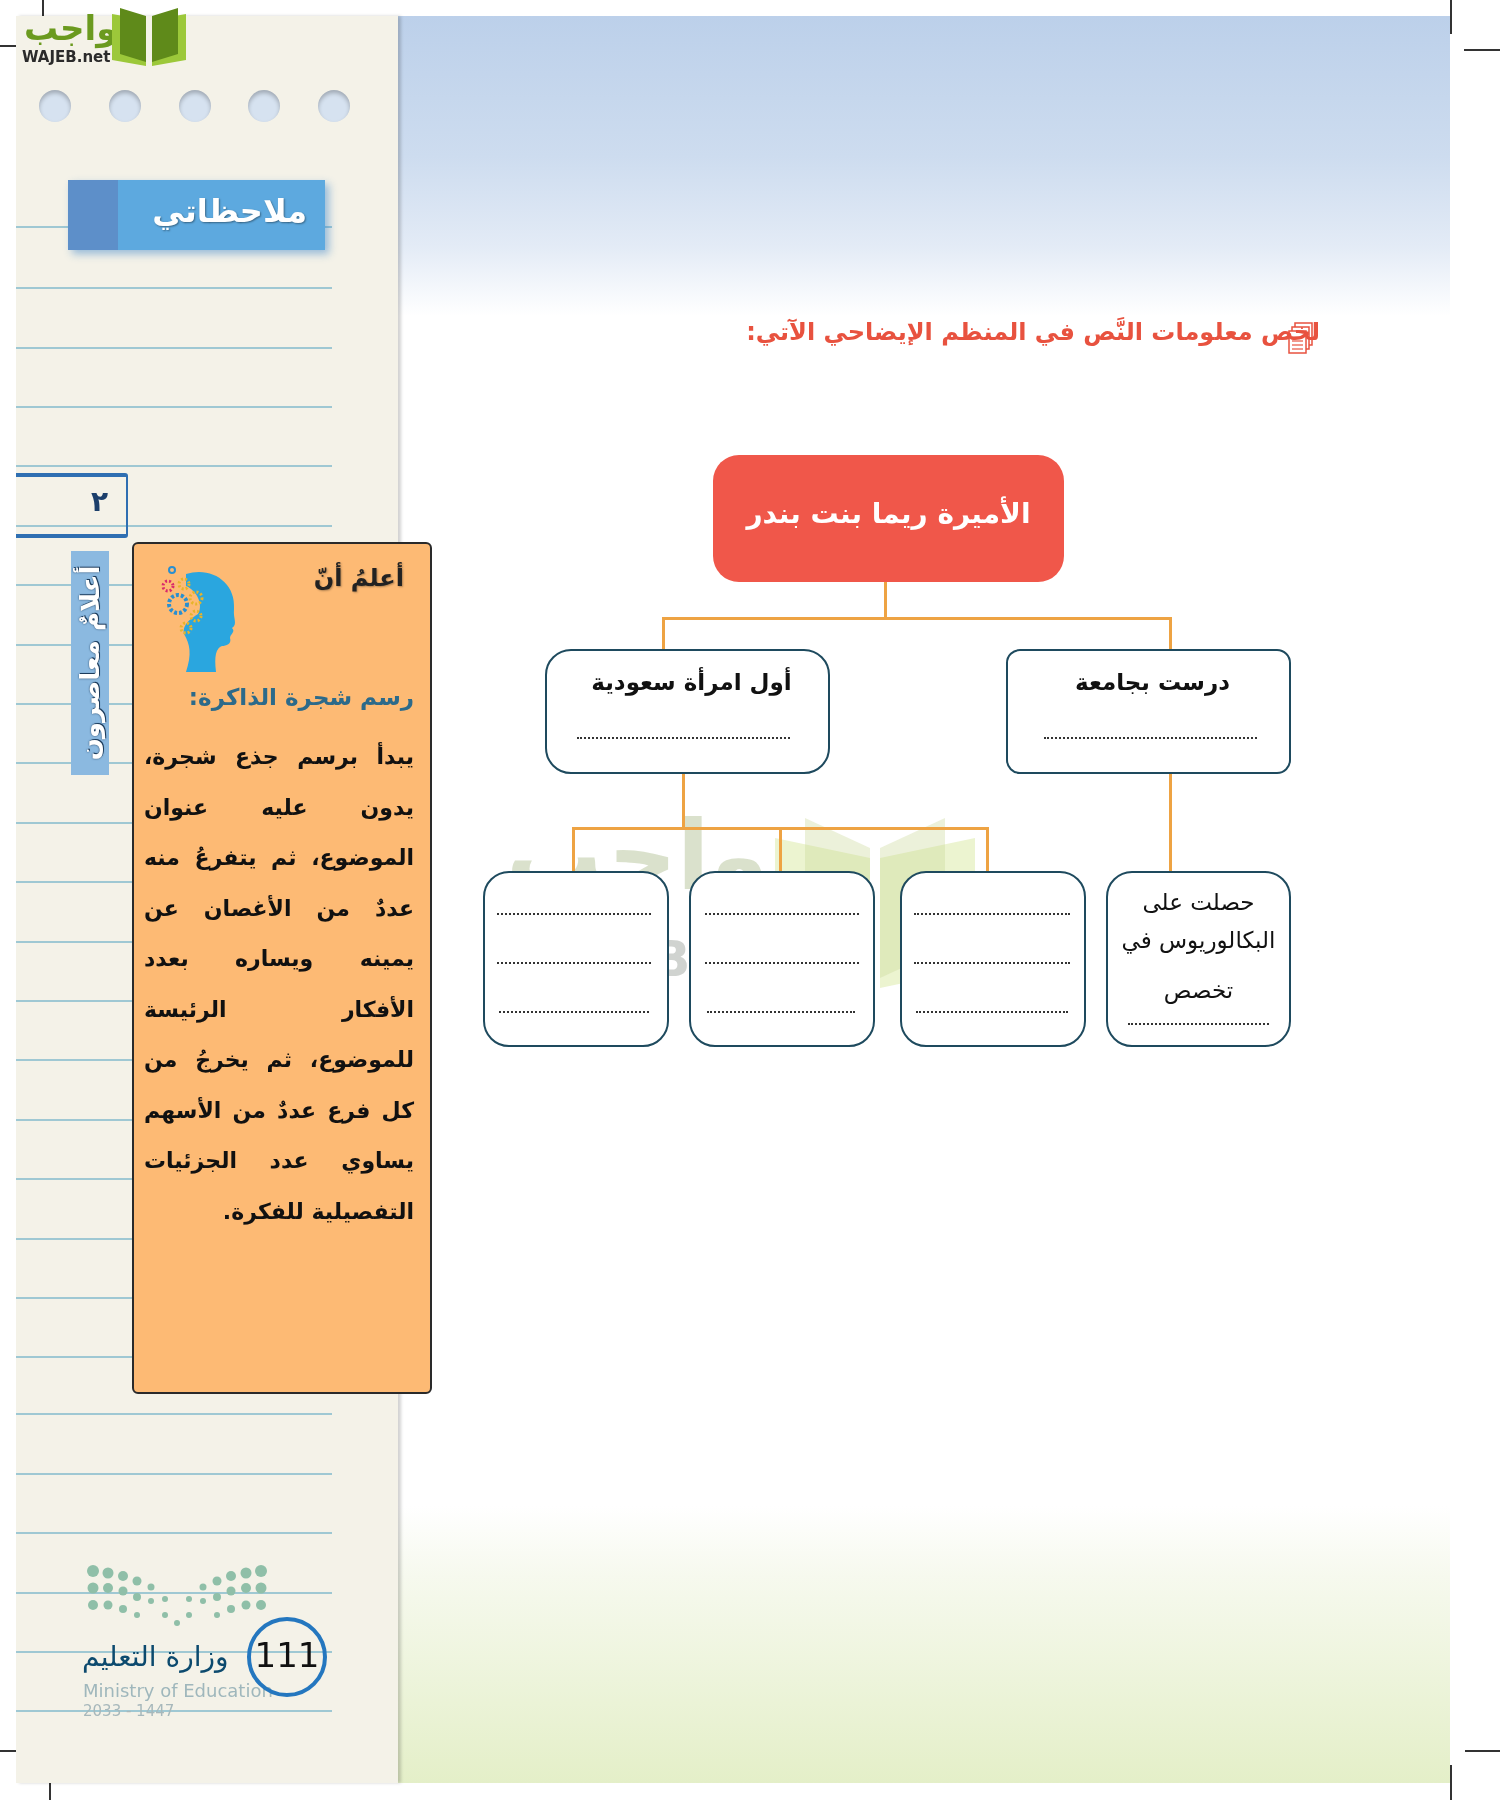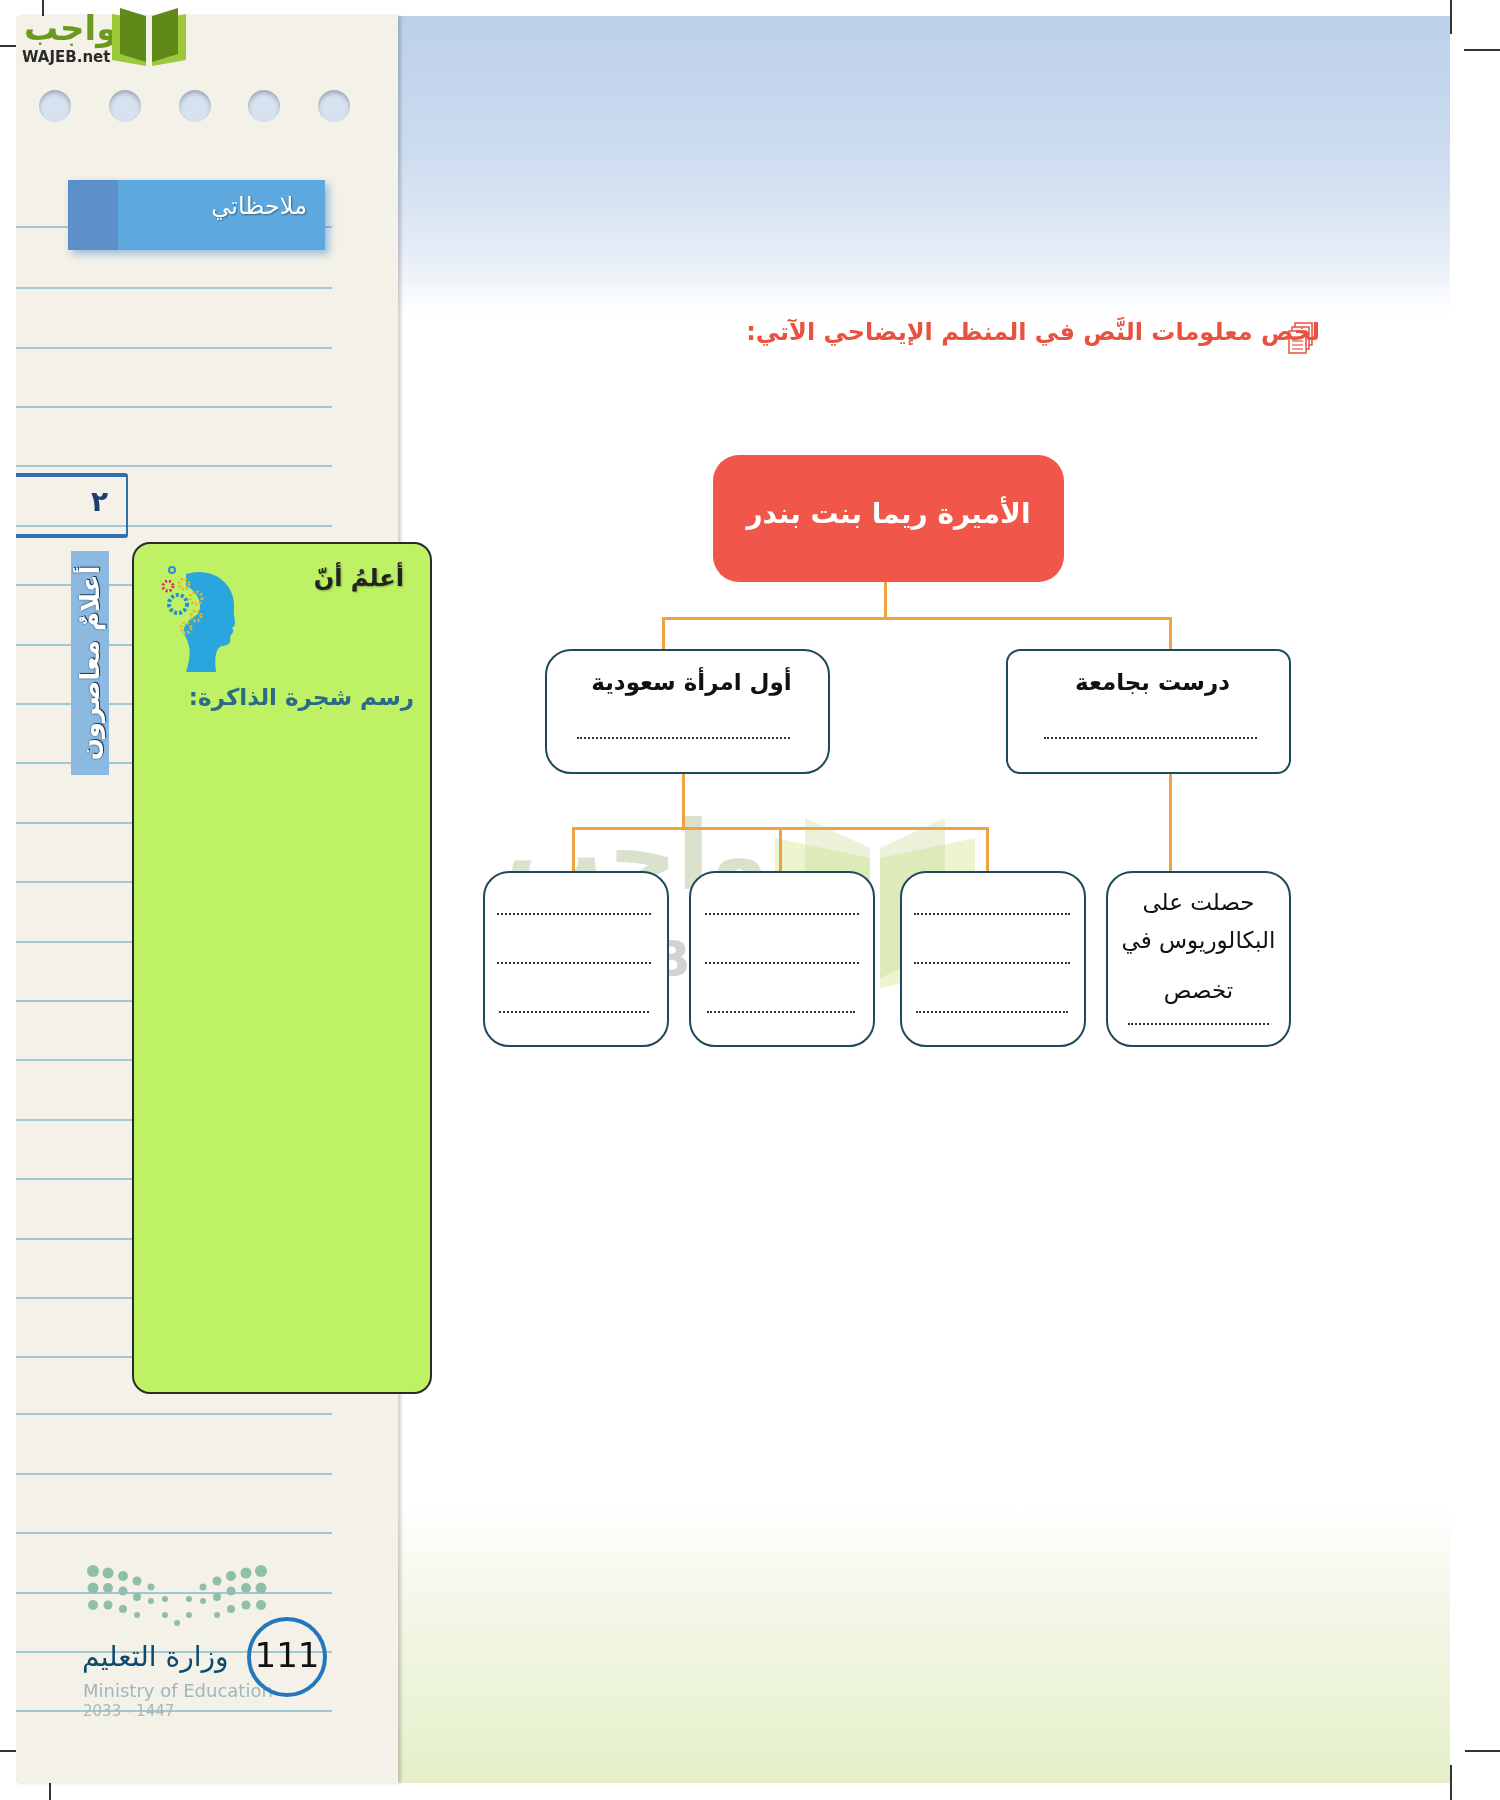--- a/index.html
+++ b/index.html
@@ -31,21 +31,21 @@
     background: #d6e2f0; box-shadow: inset 0 3px 4px rgba(0,0,0,0.25);
   }
   .notes-tab {
     position: absolute; left: 52px; top: 164px; width: 257px; height: 70px;
     background: linear-gradient(to right, #5d8fc9 0 50px, #5da9df 50px);
     box-shadow: 4px 4px 8px rgba(40,120,200,0.45);
     direction: rtl; text-align: right;
   }
   .notes-tab span {
     position: absolute; right: 18px; top: 12px;
-    color: #fff; font-weight: normal; font-size: 24px;
+    color: #fff; font-weight: bold; font-size: 32px;
     text-shadow: 1px 1px 2px rgba(0,0,0,0.4);
   }
   .unit-tab {
     position: absolute; left: 0; top: 457px; width: 110px; height: 57px;
     border-top: 4px solid #2f6fb2; border-bottom: 4px solid #2f6fb2; border-right: 2px solid #2f6fb2;
     border-radius: 0 3px 3px 0;
   }
   .unit-tab span { position: absolute; right: 18px; top: 8px; font-size: 28px; font-weight: bold; color: #1c3f6b; }
   .vertical-label {
     position: absolute; left: 55px; top: 535px; width: 38px; height: 224px;
@@ -53,21 +53,21 @@
   }
   .vertical-label span {
     position: absolute; left: 50%; top: 50%;
     transform: translate(-50%, -50%) rotate(-90deg);
     white-space: nowrap; font-size: 26px; font-weight: bold; color: #fff;
     text-shadow: 0 0 2px #1d3c5c, 1px 1px 0 #1d3c5c;
   }
 
   .info-box {
     position: absolute; left: 116px; top: 526px; width: 300px; height: 852px;
-    background: #bef264; border: 2px solid #2a2a2a; border-radius: 18px;
+    background: #fdba74; border: 2px solid #2a2a2a; border-radius: 6px;
     direction: rtl; box-sizing: border-box;
   }
   .info-title { position: absolute; right: 26px; top: 20px; font-size: 24px; font-weight: bold; color: #222; text-shadow: 1px 1px 2px rgba(0,0,0,0.3); }
   .info-subtitle { position: absolute; right: 16px; top: 140px; font-size: 23px; font-weight: bold; color: #2c6a8a; }
   .info-body {
     position: absolute; right: 16px; top: 188px; width: 270px;
     font-size: 22px; font-weight: bold; color: #111; line-height: 50.5px;
     text-align: justify; text-align-last: right;
   }
   .info-body p { margin: 0; }
@@ -186,20 +186,21 @@
       <circle cx="12" cy="22" r="5" fill="none" stroke="#d92a6a" stroke-width="3" stroke-dasharray="2 2"></circle>
       <circle cx="28" cy="20" r="5" fill="none" stroke="#e6b42a" stroke-width="3" stroke-dasharray="2 2"></circle>
       <circle cx="40" cy="34" r="6" fill="none" stroke="#e6b42a" stroke-width="3" stroke-dasharray="2 2"></circle>
       <circle cx="40" cy="52" r="5" fill="none" stroke="#e6b42a" stroke-width="3" stroke-dasharray="2 2"></circle>
       <circle cx="30" cy="64" r="5" fill="none" stroke="#e6b42a" stroke-width="3" stroke-dasharray="2 2"></circle>
       <circle cx="16" cy="6" r="3" fill="none" stroke="#2a8fd0" stroke-width="2"></circle>
     </svg>
     <div class="info-title">أعلمُ أنّ</div>
     <div class="info-subtitle">رسم شجرة الذاكرة:</div>
     <div class="info-body">
+      <p>يبدأ برسم جذع شجرة، يدون عليه عنوان الموضوع، ثم يتفرعُ منه عددٌ من الأغصان عن يمينه ويساره بعدد الأفكار الرئيسة للموضوع، ثم يخرجُ من كل فرع عددٌ من الأسهم يساوي عدد الجزئيات التفصيلية للفكرة.</p>
     </div>
   </div>
 </div>
 
 <svg class="moe-dots" viewBox="0 0 185 65">
   <g fill="#8fbfa8">
     <circle cx="8" cy="8" r="6"></circle>
       <circle cx="23" cy="10" r="5.5"></circle>
       <circle cx="38" cy="13" r="5"></circle>
       <circle cx="52" cy="18" r="4.5"></circle>

